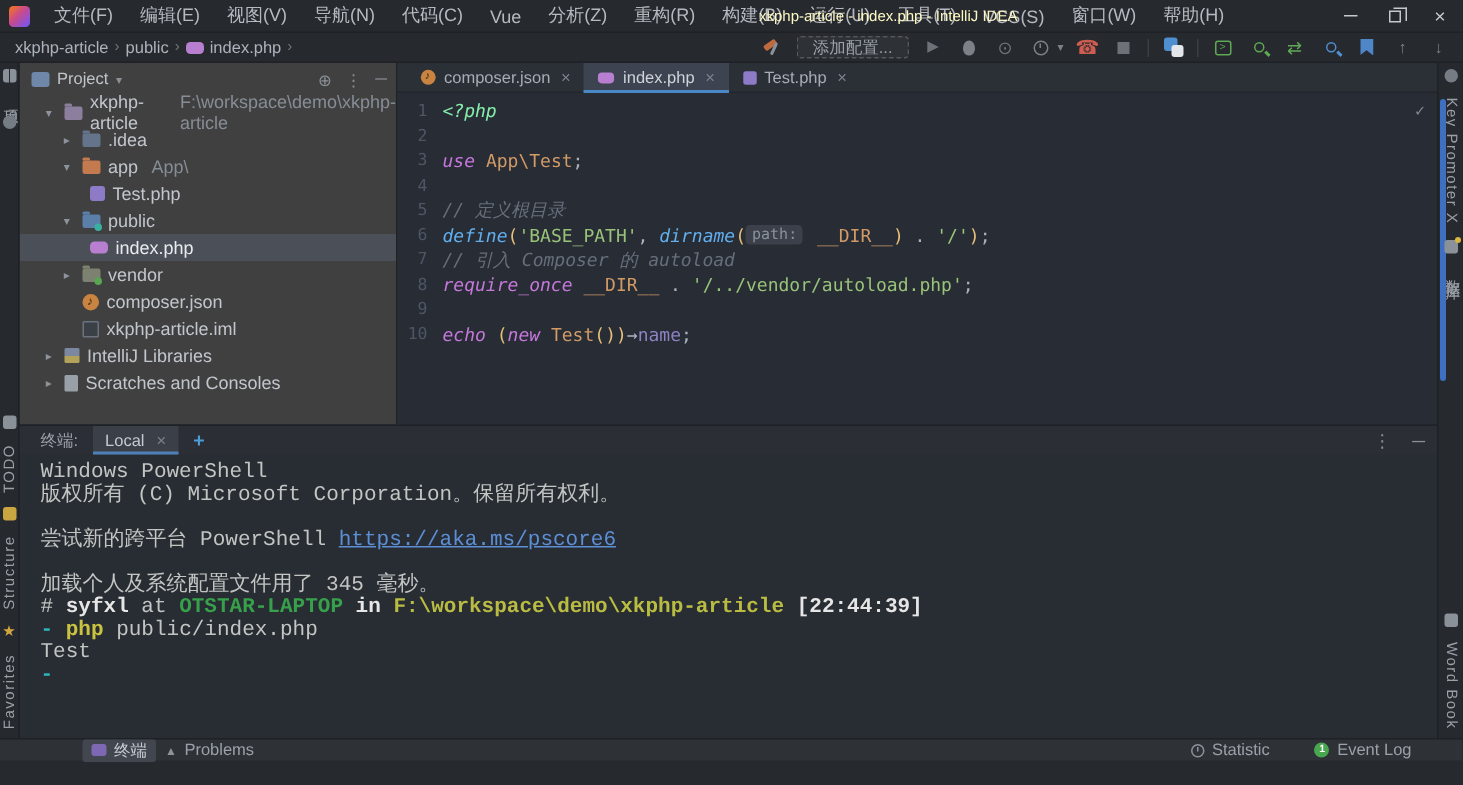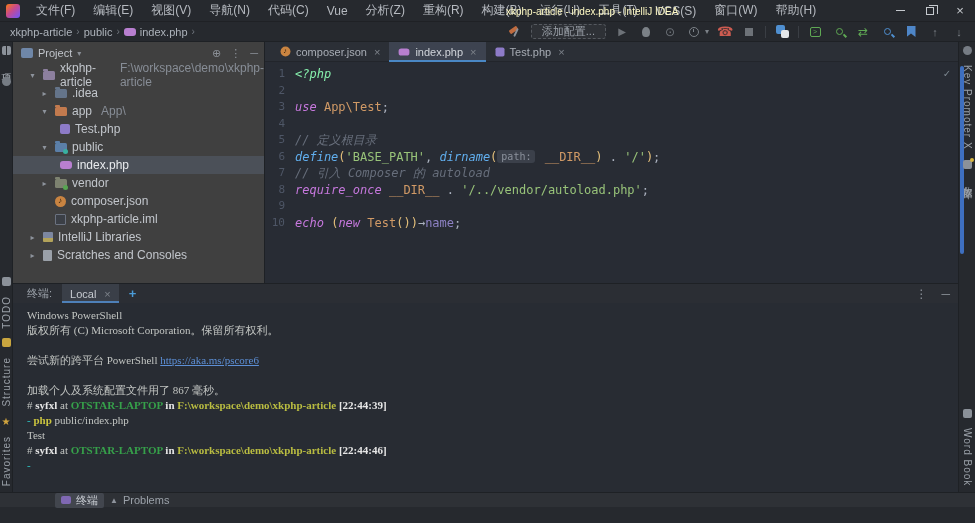--- a/index.html
+++ b/index.html
@@ -136,21 +136,21 @@
   .inspect-ok { position:absolute; top:5px; right:8px; color:#7f8a93; font-size:11px; }
 
   
   .terminal { height:209px; border-top:1px solid #1e2125; background:#282c33; display:flex; flex-direction:column; }
   .term-header { height:19px; background:#2b2e34; display:flex; align-items:center; padding:0 8px 0 14px; gap:10px; flex:none; }
   .term-label { font-size:11px; color:#9aa0a8; }
   .term-tab { height:19px; display:flex; align-items:center; gap:6px; padding:0 8px; background:#3a3f48; color:#c6cad0; font-size:11px; position:relative; }
   .term-tab::after { content:''; position:absolute; left:0; right:0; bottom:0; height:2px; background:#4e80b8; }
   .term-plus { color:#4b9cd8; font-size:13px; font-weight:bold; }
   .term-right { margin-left:auto; display:flex; gap:14px; color:#8b9199; font-size:12px; }
-  .term-body { padding:5px 0 0 14px; font-family:Liberation Serif, serif; font-size:11px; }
+  .term-body { padding:5px 0 0 14px; font-family:Liberation Mono, monospace; font-size:14px; }
   .tl { height:15px; line-height:15px; white-space:pre; }
   .t-w { color:#c2c5c2; }
   .t-wb { color:#e6e6e6; font-weight:bold; }
   .t-grn { color:#36a04a; font-weight:bold; }
   .t-yel { color:#b9bc41; font-weight:bold; }
   .t-yelb { color:#c9c33f; font-weight:bold; }
   .t-cyan { color:#2cb5b5; font-weight:bold; }
   .t-link { color:#5c8fd6; text-decoration:underline; }
 
   
@@ -410,25 +410,24 @@
             <span>⋮</span>
             <span>─</span>
           </span>
         </div>
         <div class="term-body" id="term">
             <div class="tl"><span class="t-w">Windows PowerShell</span></div>
             <div class="tl"><span class="t-w">版权所有 (C) Microsoft Corporation。保留所有权利。</span></div>
             <div class="tl">&nbsp;</div>
             <div class="tl"><span class="t-w">尝试新的跨平台 PowerShell </span><span class="t-link">https://aka.ms/pscore6</span></div>
             <div class="tl">&nbsp;</div>
-            <div class="tl"><span class="t-w">加载个人及系统配置文件用了 867 毫秒。</span></div>
+            <div class="tl"><span class="t-w">加载个人及系统配置文件用了 345 毫秒。</span></div>
             <div class="tl"><span class="t-w"># </span><span class="t-wb">syfxl</span><span class="t-w"> at </span><span class="t-grn">OTSTAR-LAPTOP</span><span class="t-wb"> in </span><span class="t-yel">F:\workspace\demo\xkphp-article</span><span class="t-wb"> [22:44:39]</span></div>
             <div class="tl"><span class="t-cyan">- </span><span class="t-yelb">php</span><span class="t-w"> public/index.php</span></div>
             <div class="tl"><span class="t-w">Test</span></div>
-            <div class="tl"><span class="t-w"># </span><span class="t-wb">syfxl</span><span class="t-w"> at </span><span class="t-grn">OTSTAR-LAPTOP</span><span class="t-wb"> in </span><span class="t-yel">F:\workspace\demo\xkphp-article</span><span class="t-wb"> [22:44:46]</span></div>
             <div class="tl"><span class="t-cyan">-</span></div>
           </div>
       </div>
     </div>
 
     <div class="stripe stripe-right">
       <span class="editor-scrollbar"></span>
       <div class="sgroup" style="margin-bottom:auto;">
         <span class="sico round"></span>
         <span class="vtext">Key Promoter X</span>
@@ -444,15 +443,25 @@
 
   <div class="twbar">
     <span class="tw-btn active">
       <span class="term-ico"></span>
       <span>终端</span>
     </span>
     <span class="tw-btn">
       <span class="warn-ico">▲</span>
       <span>Problems</span>
     </span>
+    <span class="tw-right">
+      <span class="tw-btn">
+        <span class="clock2"></span>
+        <span>Statistic</span>
+      </span>
+      <span class="tw-btn">
+        <span class="green1">1</span>
+        <span>Event Log</span>
+      </span>
+    </span>
   </div>
 
 </div>
 
 </body></html>

